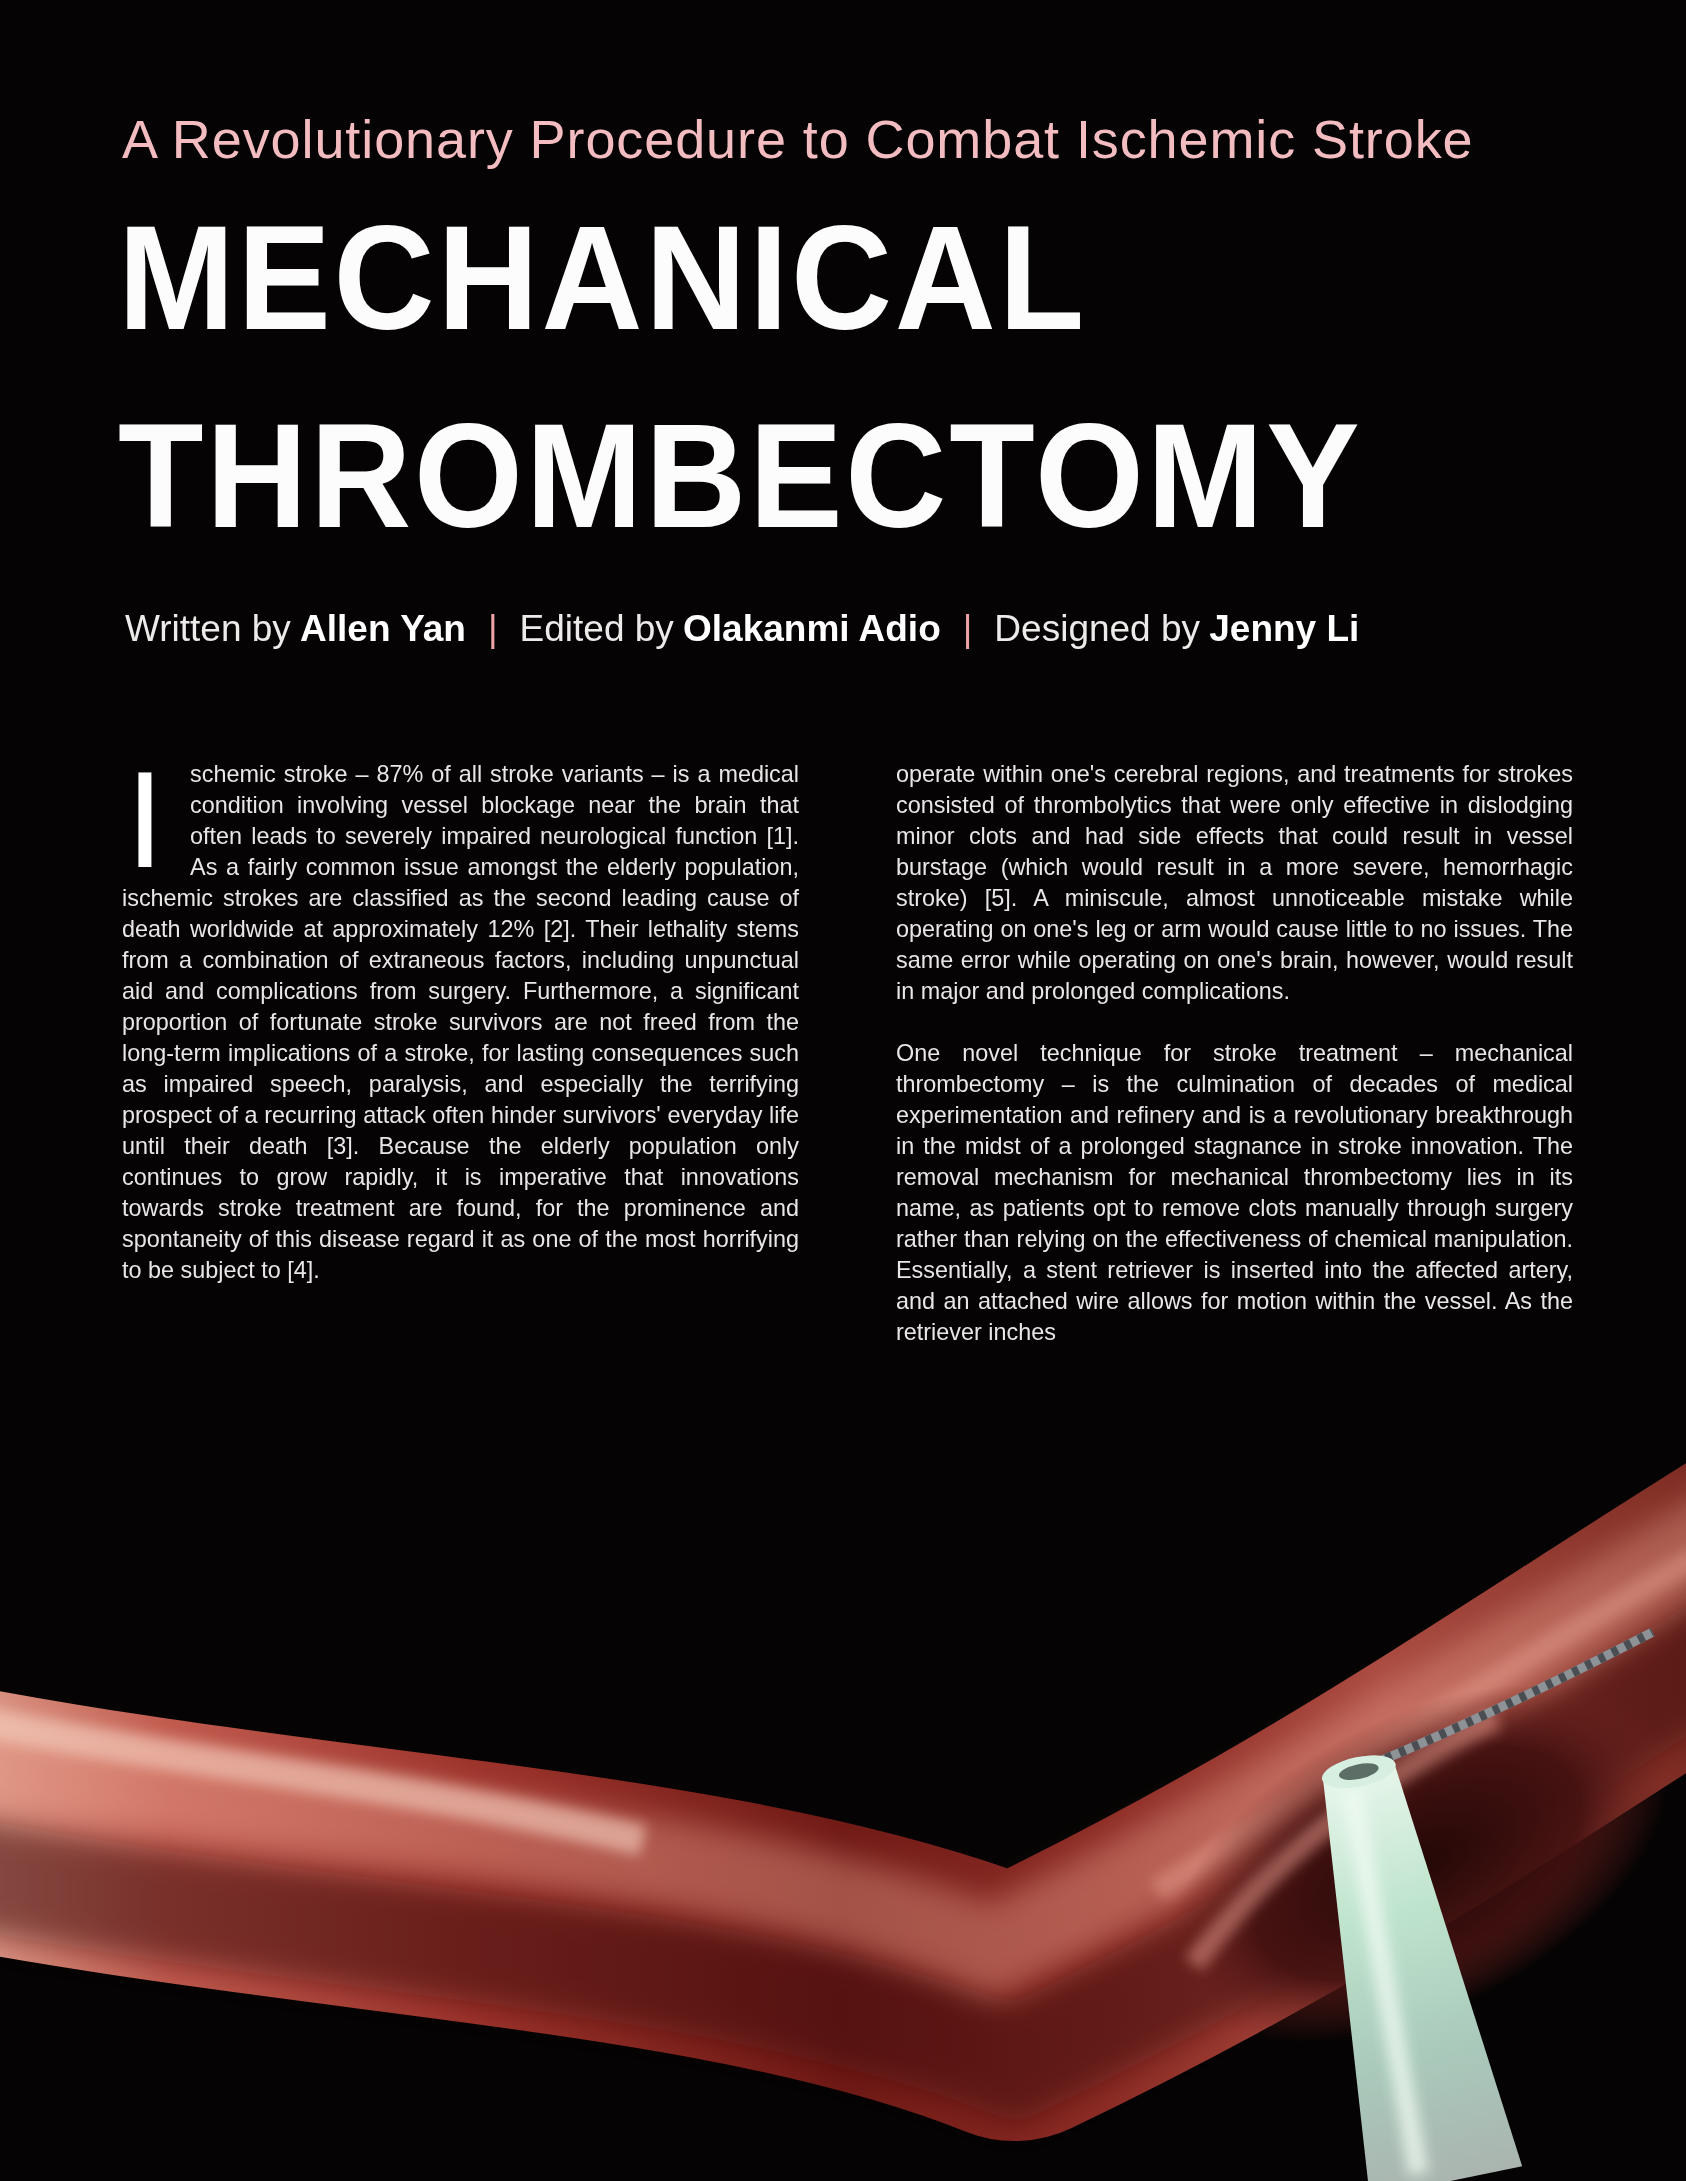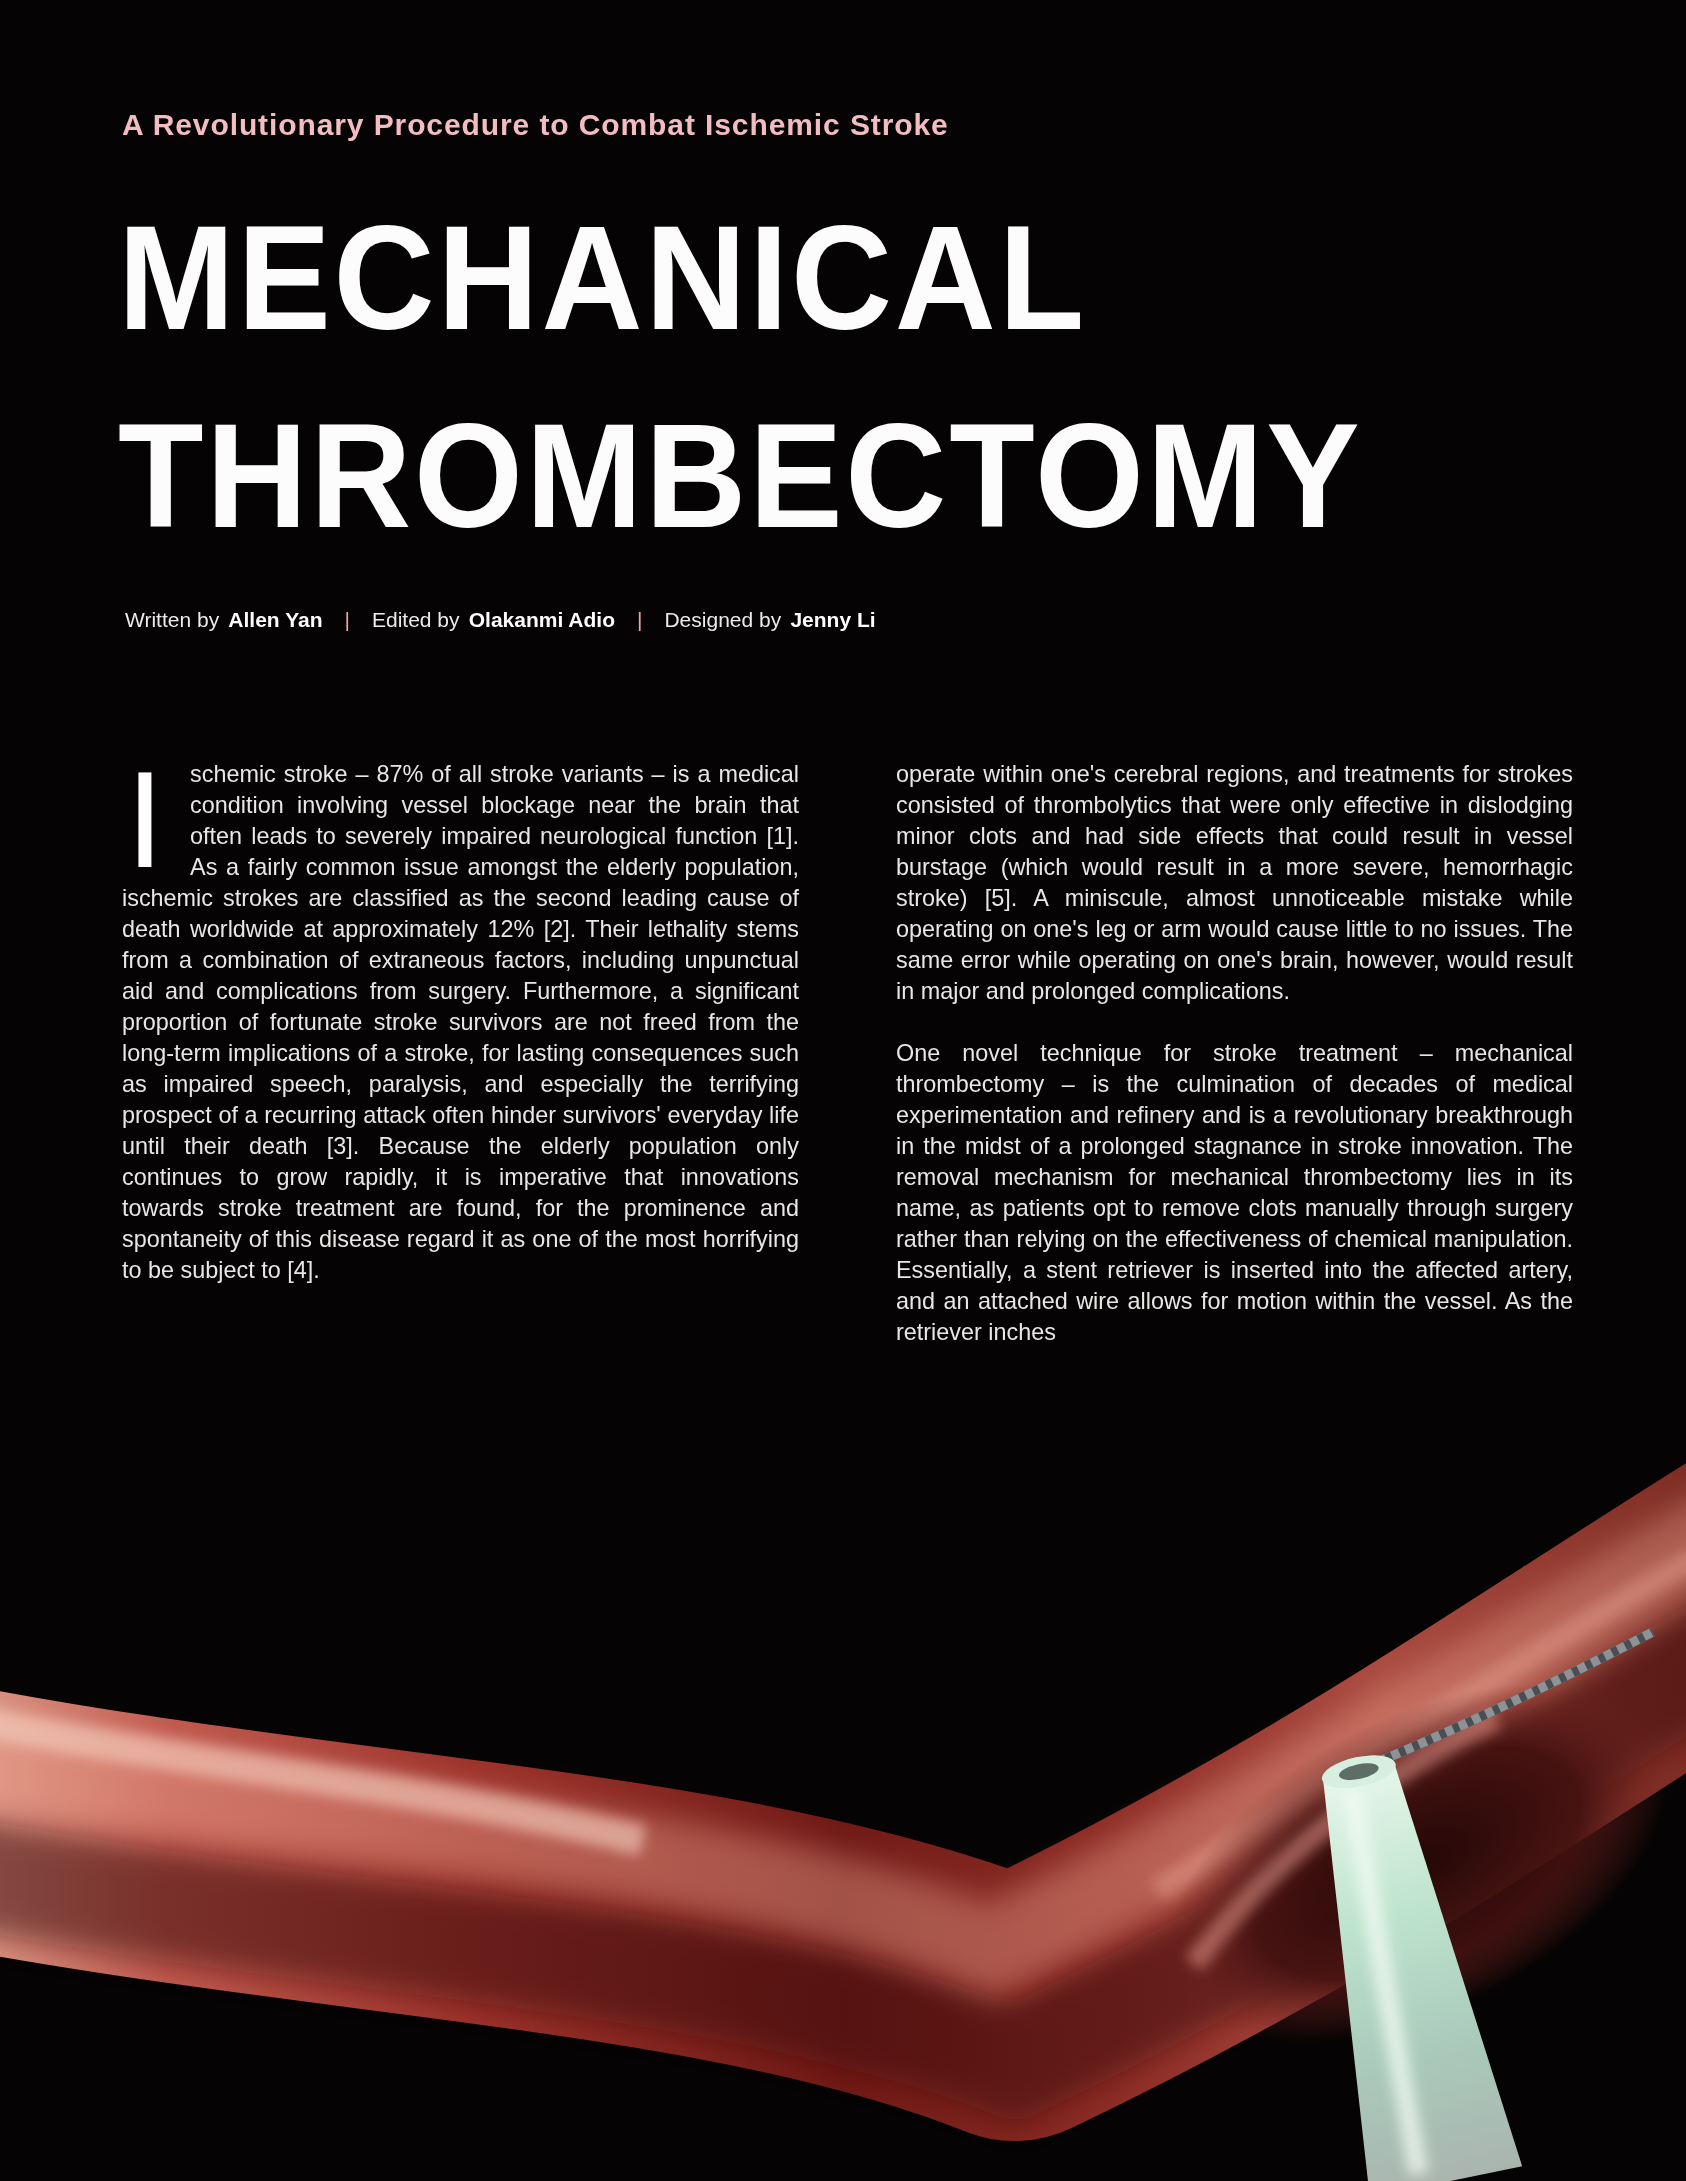--- a/index.html
+++ b/index.html
@@ -7,35 +7,35 @@
     width: 1686px; height: 2182px;
     background: #050303;
     font-family: "Liberation Sans", sans-serif;
     position: relative;
     overflow: hidden;
   }
   .page { position: absolute; inset: 0; }
 
   .kicker {
     position: absolute; left: 122px; top: 108px;
-    font-size: 30px; font-weight: 700; letter-spacing: 0.9px;
+    font-size: 54px; font-weight: 400; letter-spacing: 0.9px;
     color: #f3bcc1;
   }
 
   .title {
     position: absolute; left: 118px; top: 180px;
     font-size: 140px; font-weight: 800; letter-spacing: 2.8px;
     line-height: 186px; color: #fcfcfc;
     transform: scaleY(1.06); transform-origin: top left;
   }
   .title .line { display: block; white-space: nowrap; }
 
   .byline {
     position: absolute; left: 125px; top: 608px;
-    font-size: 21px; color: #efeaea; white-space: nowrap;
+    font-size: 37px; color: #efeaea; white-space: nowrap;
   }
   .byline .label { margin-right: 9.2px; font-weight: 400; }
   .byline .name { font-weight: 700; color: #ffffff; }
   .byline .sep { color: #efa3a8; margin: 0 22px; font-weight: 400; }
 
   .columns {
     position: absolute; left: 122px; top: 759px;
     width: 1451px; display: flex; gap: 97px;
   }
   .col { width: 677px; }

